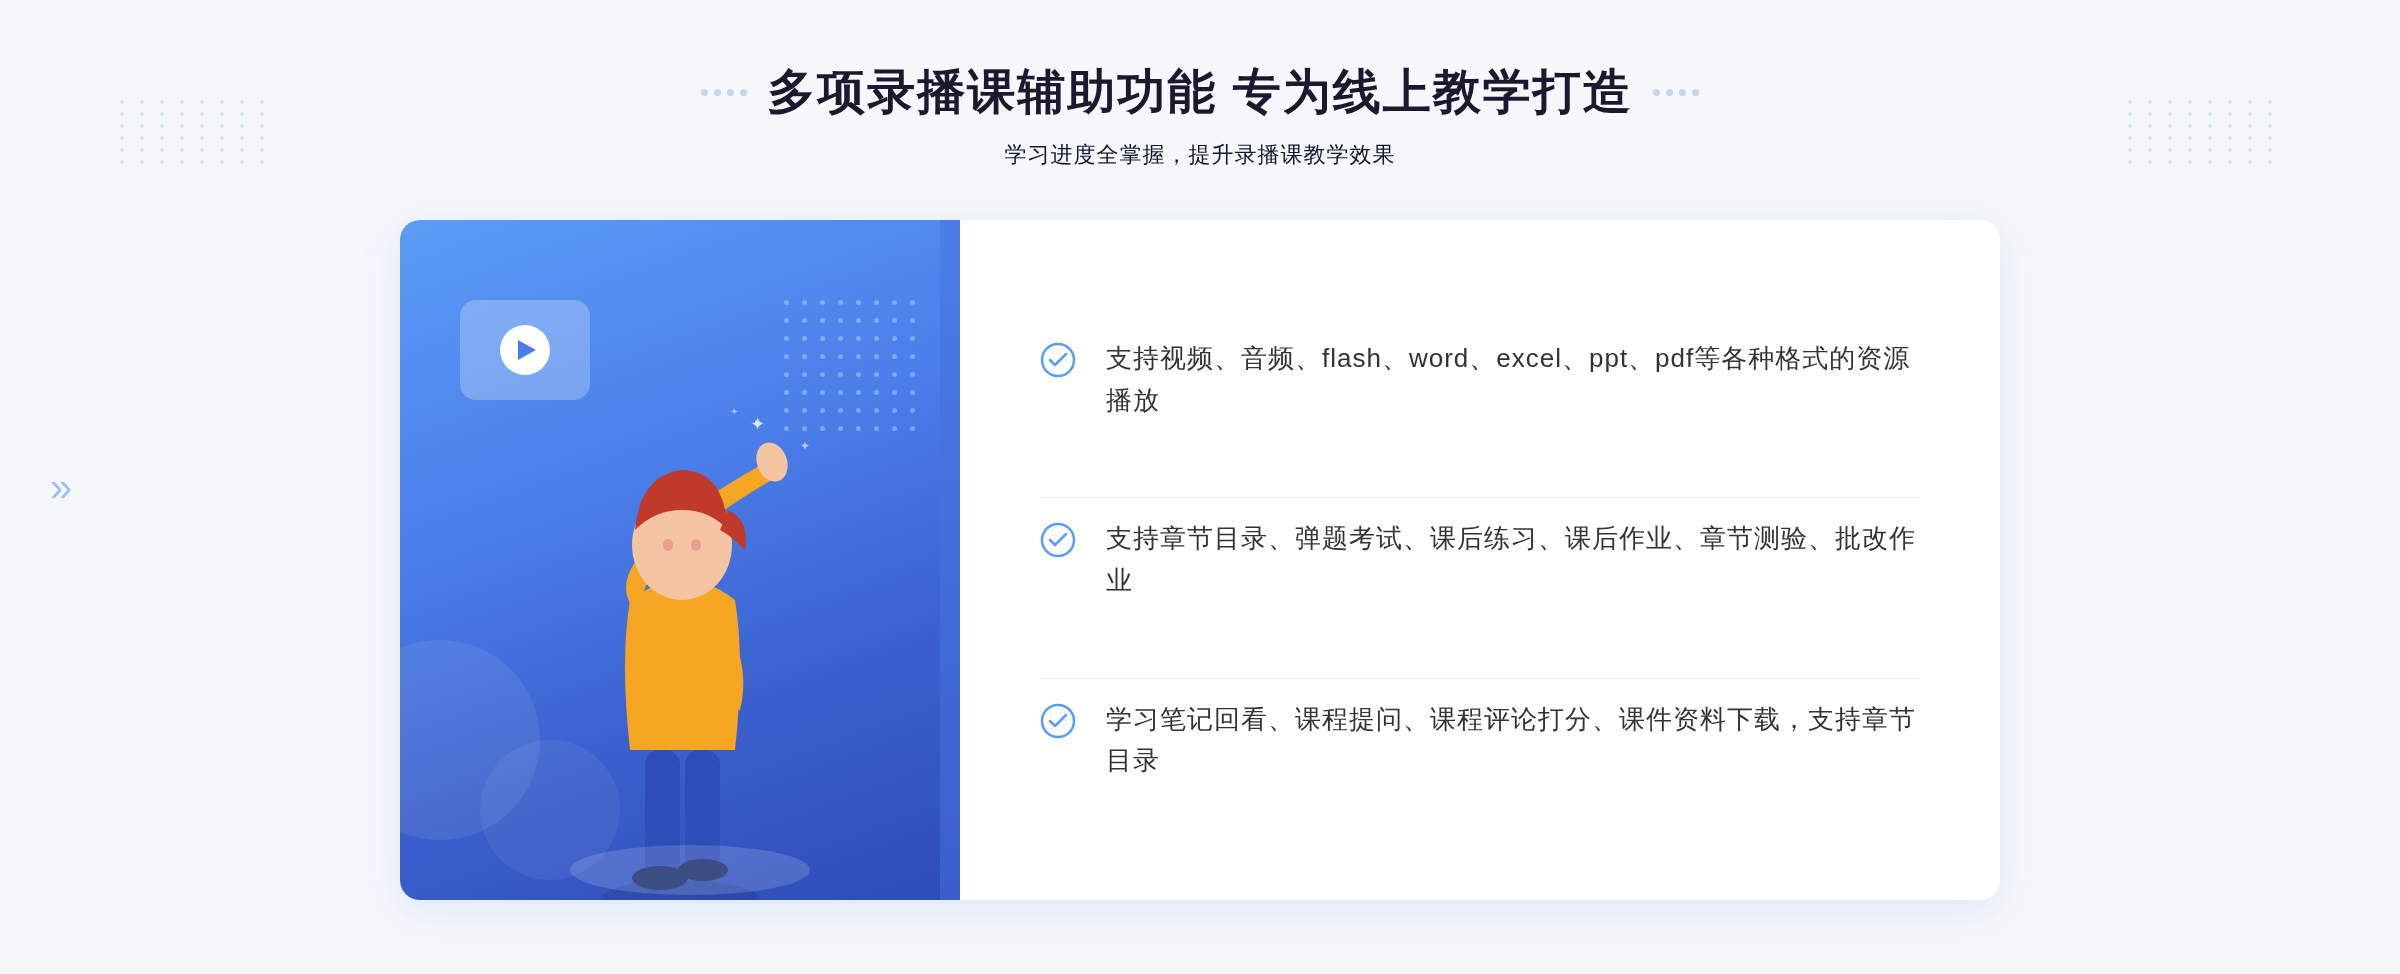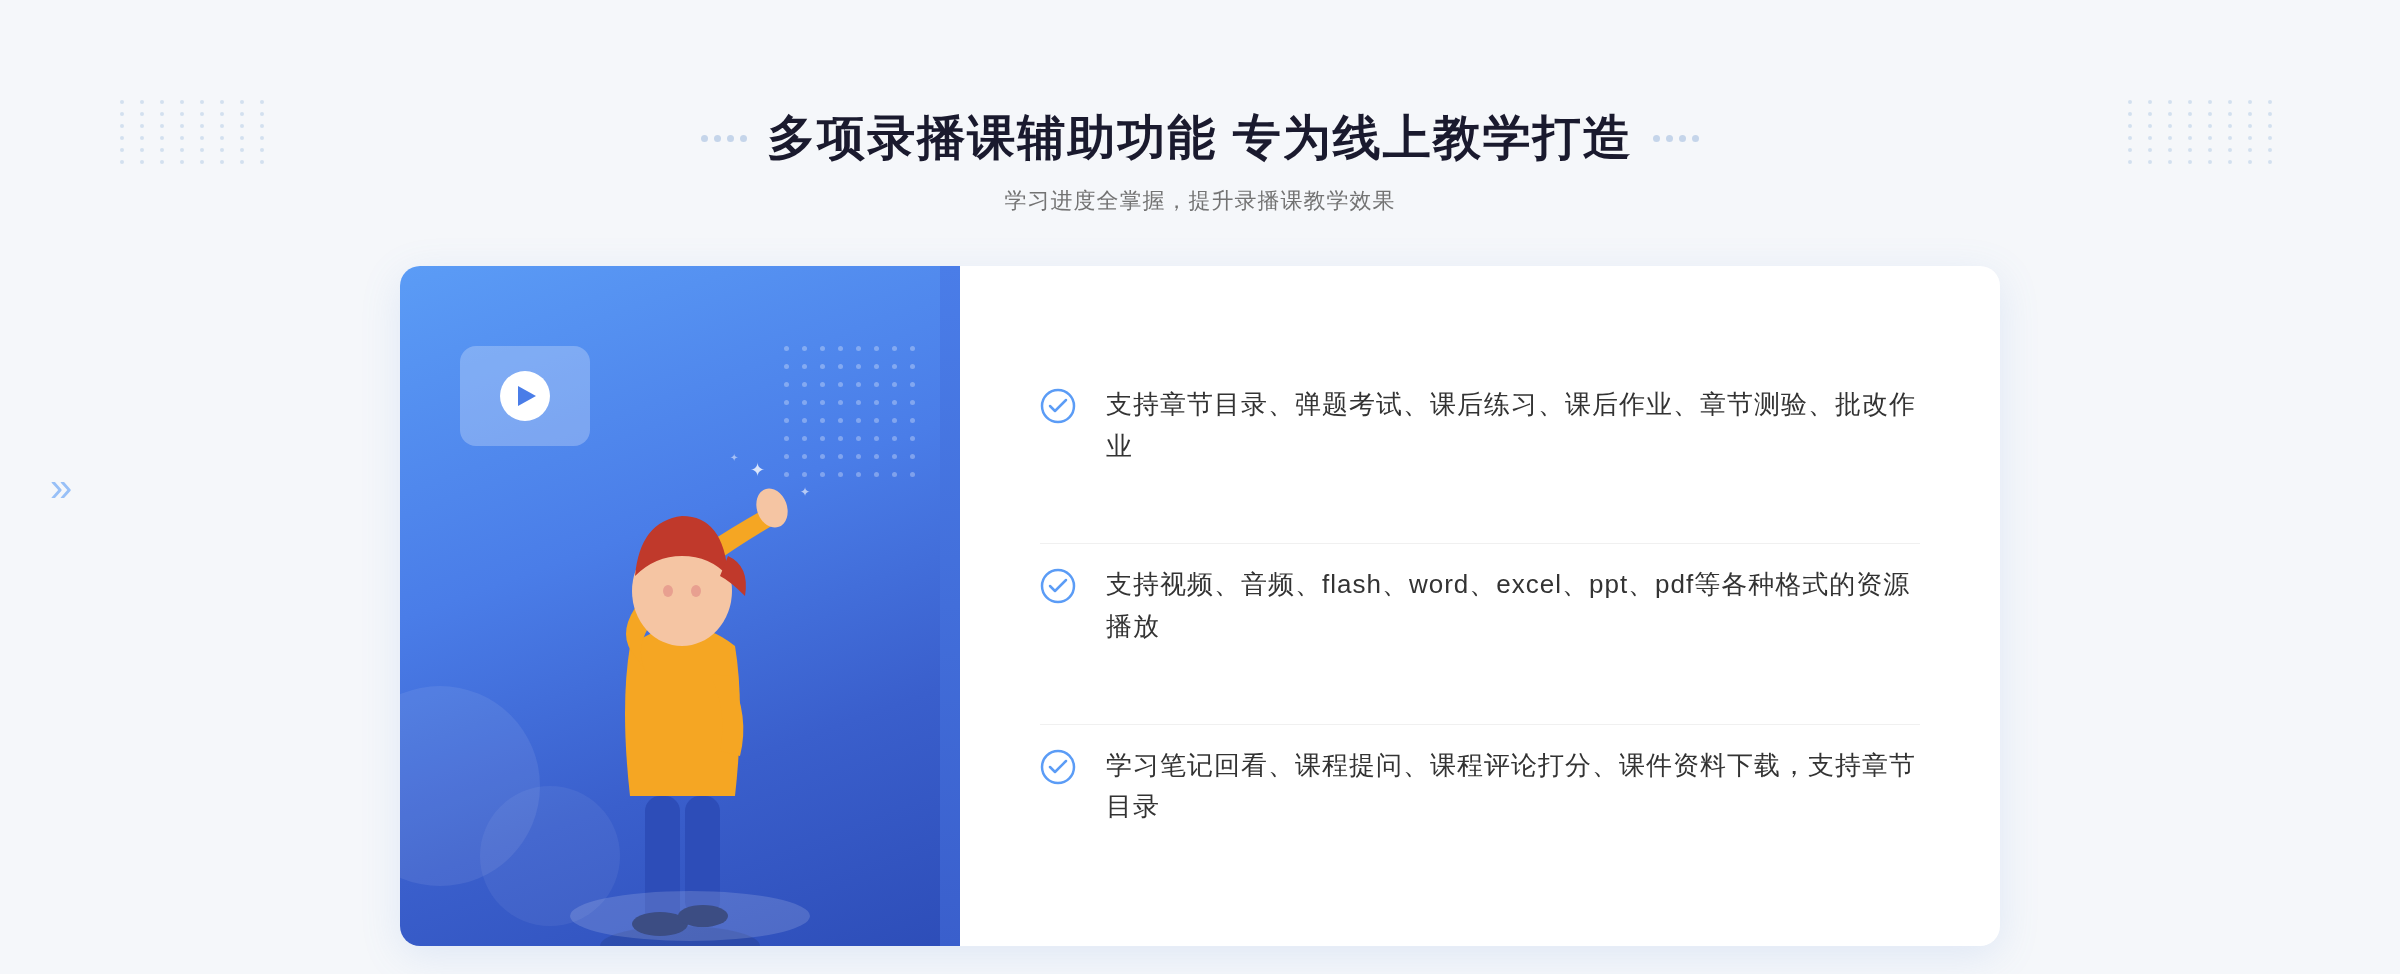--- a/index.html
+++ b/index.html
@@ -34,33 +34,32 @@
       position: relative;
       z-index: 2;
     }
 
     .header-title-row {
       display: flex;
       align-items: center;
       justify-content: flex-end;
       gap: 20px;
       margin-bottom: 16px;
-      margin-top: 46px;
     }
 
     .main-title {
       font-size: 48px;
       font-weight: 600;
       color: #1a1a2e;
       letter-spacing: 2px;
     }
 
     .sub-title {
       font-size: 22px;
-      color: #737373;
+      color: #0f172a;
       letter-spacing: 1px;
     }
 
     
     .content-card {
       width: 1600px;
       background: white;
       border-radius: 20px;
       display: flex;
       flex-direction: row;
@@ -523,31 +522,31 @@
 
     <div class="features-area">
 
       <div class="feature-item">
         <div class="check-icon">
           <svg viewBox="0 0 36 36" fill="none" xmlns="http://www.w3.org/2000/svg">
             <circle cx="18" cy="18" r="16" stroke="#5b9cf6" stroke-width="2.5" fill="none"></circle>
             <path d="M10 18 L15 23 L26 12" stroke="#5b9cf6" stroke-width="2.5" stroke-linecap="round" stroke-linejoin="round"></path>
           </svg>
         </div>
-        <p class="feature-text">支持章节目录、弹题考试、课后练习、课后作业、章节测验、批改作业</p>
+        <p class="feature-text">支持视频、音频、flash、word、excel、ppt、pdf等各种格式的资源播放</p>
       </div>
 
       <div class="feature-item">
         <div class="check-icon">
           <svg viewBox="0 0 36 36" fill="none" xmlns="http://www.w3.org/2000/svg">
             <circle cx="18" cy="18" r="16" stroke="#5b9cf6" stroke-width="2.5" fill="none"></circle>
             <path d="M10 18 L15 23 L26 12" stroke="#5b9cf6" stroke-width="2.5" stroke-linecap="round" stroke-linejoin="round"></path>
           </svg>
         </div>
-        <p class="feature-text">支持视频、音频、flash、word、excel、ppt、pdf等各种格式的资源播放</p>
+        <p class="feature-text">支持章节目录、弹题考试、课后练习、课后作业、章节测验、批改作业</p>
       </div>
 
       <div class="feature-item">
         <div class="check-icon">
           <svg viewBox="0 0 36 36" fill="none" xmlns="http://www.w3.org/2000/svg">
             <circle cx="18" cy="18" r="16" stroke="#5b9cf6" stroke-width="2.5" fill="none"></circle>
             <path d="M10 18 L15 23 L26 12" stroke="#5b9cf6" stroke-width="2.5" stroke-linecap="round" stroke-linejoin="round"></path>
           </svg>
         </div>
         <p class="feature-text">学习笔记回看、课程提问、课程评论打分、课件资料下载，支持章节目录</p>

